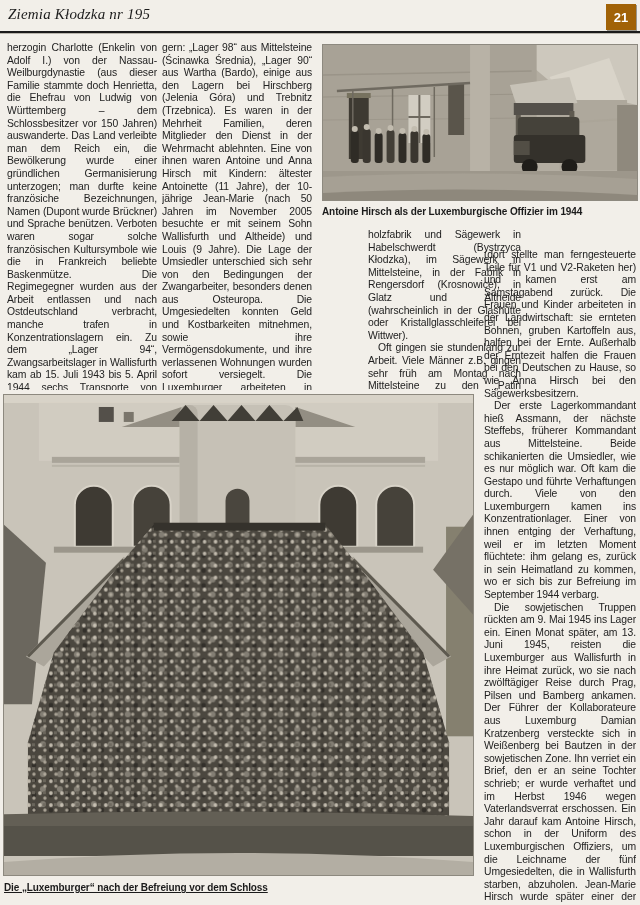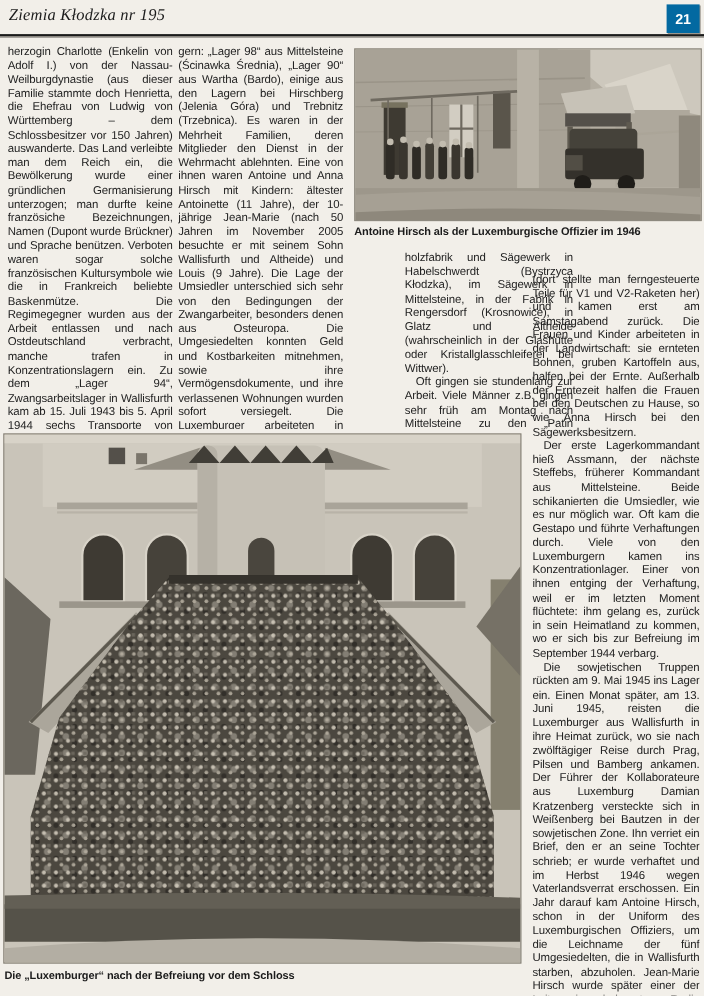--- a/index.html
+++ b/index.html
@@ -19,21 +19,21 @@
     position:absolute;left:8px;top:6px;
     font-family:"Liberation Serif", serif;
     font-style:italic;font-size:15px;color:#1c1c1c;letter-spacing:.2px;
   }
   .header-rule{
     position:absolute;left:0;top:31px;width:640px;height:2px;
     background:#1b1b1b;border-bottom:1px solid #b9b5ac;
   }
   .page-number-box{
     position:absolute;right:4px;top:4px;width:30px;height:26px;
-    background:#0369a1;color:#fff;font-weight:bold;font-size:13px;
+    background:#a16207;color:#fff;font-weight:bold;font-size:13px;
     display:flex;align-items:center;justify-content:center;
     box-shadow:1px 1px 0 #9a968d;
   }
 
   
   .bodytext{
     position:absolute;
     font-size:10.4px;line-height:12.6px;
     text-align:justify;letter-spacing:-0.1px;
     overflow:hidden;word-spacing:-0.2px;
@@ -49,21 +49,21 @@
   .photo{position:absolute;border:1px solid #8d897f;background:#b5afa3;box-sizing:border-box;}
   .photo svg{display:block;width:100%;height:100%;}
   .photo-top{left:322px;top:44px;width:316px;height:157px;}
   .photo-bottom{left:3px;top:394px;width:471px;height:482px;}
 
   .caption{
     position:absolute;font-weight:bold;font-size:10px;color:#1b1b1b;
     letter-spacing:-0.1px;
   }
   .caption-top{left:322px;top:206px;width:316px;}
-  .caption-bottom{left:4px;top:882px;width:470px;}
+  .caption-bottom{left:4px;top:882px;width:470px;text-decoration:underline;}
 </style>
 </head>
 <body>
 
 <div class="page">
 
   <div class="header">
     <div class="journal-title">Ziemia Kłodzka nr 195</div>
     <div class="header-rule"></div>
     <div class="page-number-box">21</div>
@@ -134,21 +134,21 @@
         <circle cx="92" cy="84" r="3" fill="#c2bcaf"></circle>
         <circle cx="104" cy="87" r="3" fill="#c2bcaf"></circle>
       </g>
 
       <rect x="0" y="126" width="316" height="29" fill="#9d978b"></rect>
       <path d="M0,132 Q160,124 316,134 L316,155 L0,155 Z" fill="#a6a094"></path>
       <path d="M0,148 Q150,140 316,150 L316,155 L0,155 Z" fill="#8e887c"></path>
     </svg>
   </div>
 
-  <div class="caption caption-top">Antoine Hirsch als der Luxemburgische Offizier im 1946</div>
+  <div class="caption caption-top">Antoine Hirsch als der Luxemburgische Offizier im 1944</div>
 
   <div class="bodytext col3">
     <p>holzfabrik und Sägewerk in Habelschwerdt (Bystrzyca Kłodzka), im Sägewerk in Mittelsteine, in der Fabrik in Rengersdorf (Krosnowice), in Glatz und Altheide (wahrscheinlich in der Glashütte oder Kristallglasschleiferei bei Wittwer).</p>
     <p class="indent">Oft gingen sie stundenlang zur Arbeit. Viele Männer z.B. gingen sehr früh am Montag nach Mittelsteine zu den „Patin Werken“</p>
   </div>
 
   <div class="bodytext col4">
     <p>(dort stellte man ferngesteuerte Teile für V1 und V2-Raketen her) und kamen erst am Samstagabend zurück. Die Frauen und Kinder arbeiteten in der Landwirtschaft: sie ernteten Bohnen, gruben Kartoffeln aus, halfen bei der Ernte. Außerhalb der Erntezeit halfen die Frauen bei den Deutschen zu Hause, so wie Anna Hirsch bei den Sägewerksbesitzern.</p>
     <p class="indent">Der erste Lagerkommandant hieß Assmann, der nächste Steffebs, früherer Kommandant aus Mittelsteine. Beide schikanierten die Umsiedler, wie es nur möglich war. Oft kam die Gestapo und führte Verhaftungen durch. Viele von den Luxemburgern kamen ins Konzentrationlager. Einer von ihnen entging der Verhaftung, weil er im letzten Moment flüchtete: ihm gelang es, zurück in sein Heimatland zu kommen, wo er sich bis zur Befreiung im September 1944 verbarg.</p>
     <p class="indent">Die sowjetischen Truppen rückten am 9. Mai 1945 ins Lager ein. Einen Monat später, am 13. Juni 1945, reisten die Luxemburger aus Wallisfurth in ihre Heimat zurück, wo sie nach zwölftägiger Reise durch Prag, Pilsen und Bamberg ankamen. Der Führer der Kollaborateure aus Luxemburg Damian Kratzenberg versteckte sich in Weißenberg bei Bautzen in der sowjetischen Zone. Ihn verriet ein Brief, den er an seine Tochter schrieb; er wurde verhaftet und im Herbst 1946 wegen Vaterlandsverrat erschossen. Ein Jahr darauf kam Antoine Hirsch, schon in der Uniform des Luxemburgischen Offiziers, um die Leichname der fünf Umgesiedelten, die in Wallisfurth starben, abzuholen. Jean-Marie Hirsch wurde später einer der Leiter im bekannten Radio Luxemburg.</p>

